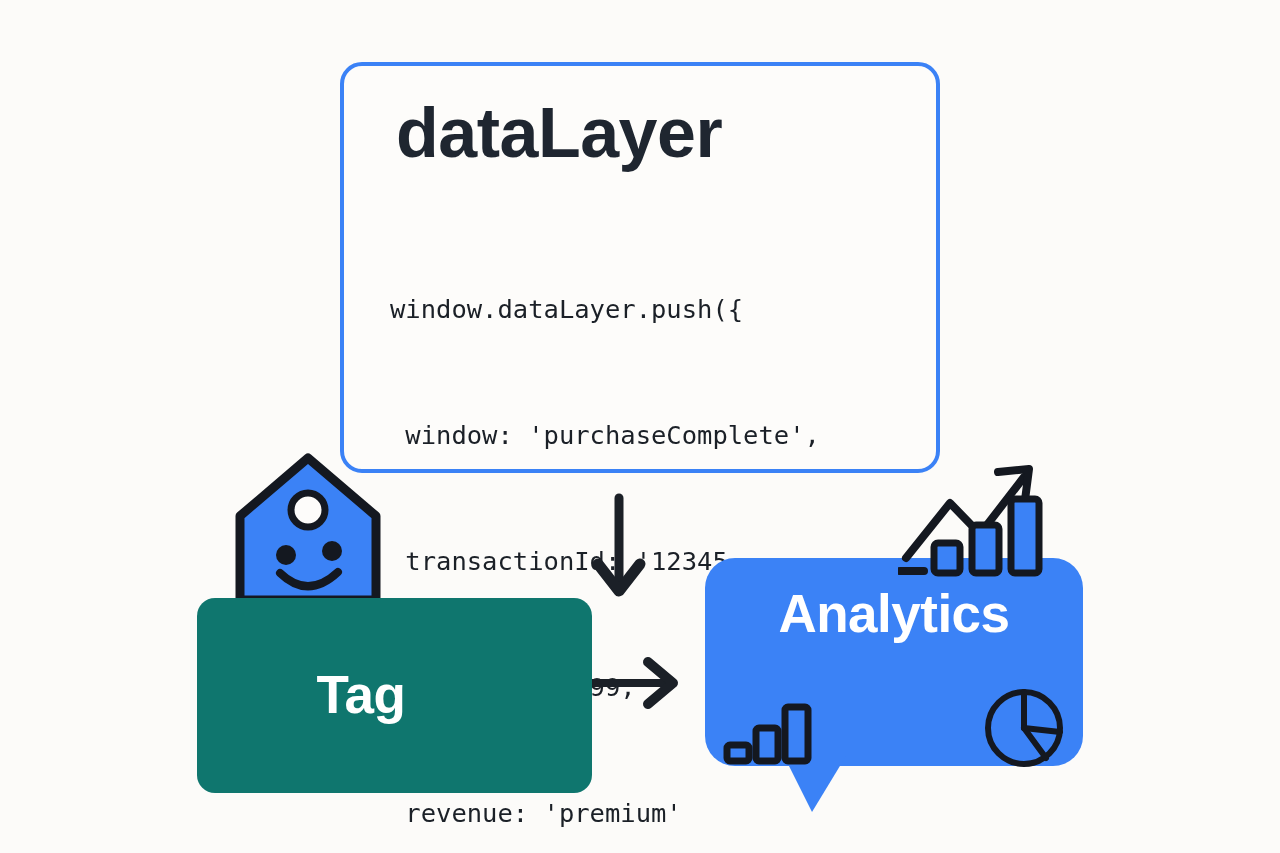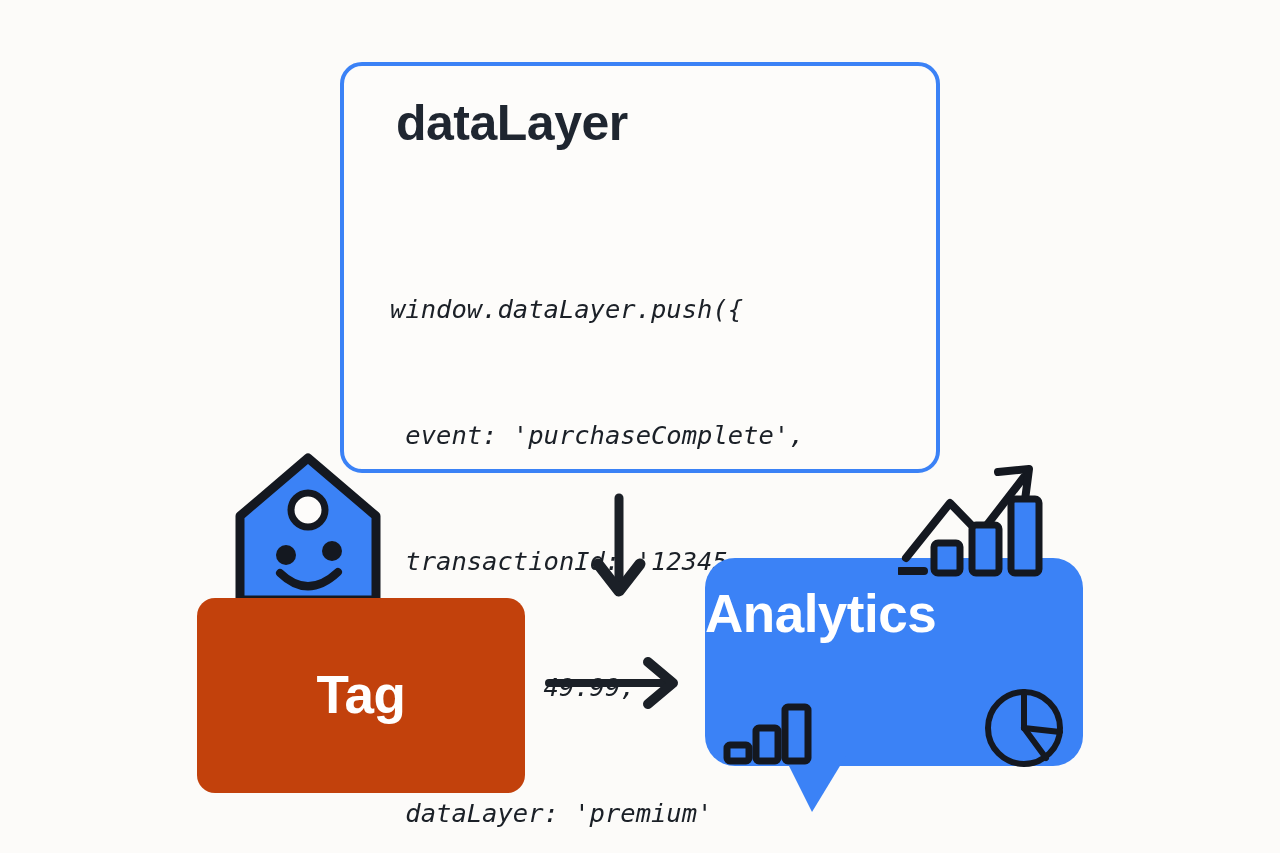--- a/index.html
+++ b/index.html
@@ -28,54 +28,55 @@
     height: 411px;
     box-sizing: border-box;
     background: #FDFCFA;
     border: 4px solid #3B82F6;
     border-radius: 22px;
   }
   #code-title {
     position: absolute;
     left: 52px;
     top: 32px;
-    font-size: 50px;
+    font-size: 70px;
     font-weight: 700;
     letter-spacing: -0.5px;
     color: #1F2630;
     line-height: 1;
     white-space: nowrap;
   }
   #code-block {
     position: absolute;
     left: 46px;
     top: 138px;
     font-family: "DejaVu Sans Mono", monospace;
     font-size: 25.5px;
     line-height: 42px;
     color: #1B2027;
     white-space: pre;
   }
-  #code-block .code-line { display: block; font-style: italic; }
+  #code-block .code-line { display: block; }
 
   
   .arrow-svg { position: absolute; }
   #arrow-down { left: 586px; top: 492px; }
   #arrow-right { left: 540px; top: 652px; }
 
   
   #tag-icon { position: absolute; left: 228px; top: 448px; }
   #tag-manager-box {
     position: absolute;
     left: 197px;
     top: 598px;
-    width: 328px;
+    width: 387px;
     height: 195px;
-    background: #c2410c;
+    background: #0f766e;
     border-radius: 18px;
+    padding-left: 8px;
   }
   #tag-manager-label {
     position: absolute;
     left: 0;
     top: 0;
     width: 328px;
     height: 195px;
     display: flex;
     flex-direction: column;
     align-items: center;
@@ -106,38 +107,39 @@
   #analytics-label {
     position: absolute;
     left: 705px;
     top: 586px;
     width: 378px;
     color: #FFFFFF;
     font-size: 53px;
     font-weight: 700;
     line-height: 1.07;
     letter-spacing: -0.5px;
+    text-align: center;
   }
   #growth-chart-icon { position: absolute; left: 898px; top: 455px; }
   #bar-chart-icon { position: absolute; left: 723px; top: 703px; }
   #pie-chart-icon { position: absolute; left: 982px; top: 686px; }
 </style>
 </head>
 <body>
 
 <div id="stage">
 
   <div id="code-card">
     <div id="code-title">dataLayer</div>
     <div id="code-block">
       <span class="code-line">window.dataLayer.push({</span>
-      <span class="code-line"> event: 'purchaseComplete',</span>
+      <span class="code-line"> window: 'purchaseComplete',</span>
       <span class="code-line"> transactionId: '12345,</span>
       <span class="code-line"> revenue: 49.99,</span>
-      <span class="code-line"> dataLayer: 'premium'</span>
+      <span class="code-line"> revenue: 'premium'</span>
       
     </div>
   </div>
 
   <svg id="arrow-down" class="arrow-svg" width="66" height="112" viewBox="0 0 66 112">
     <line x1="33" y1="6" x2="33" y2="92" stroke="#1B2027" stroke-width="9" stroke-linecap="round"></line>
     <path d="M 12 72 L 33 99 L 54 72" fill="none" stroke="#1B2027" stroke-width="11" stroke-linecap="round" stroke-linejoin="round"></path>
   </svg>
 
   <svg id="arrow-right" class="arrow-svg" width="150" height="62" viewBox="0 0 150 62">

